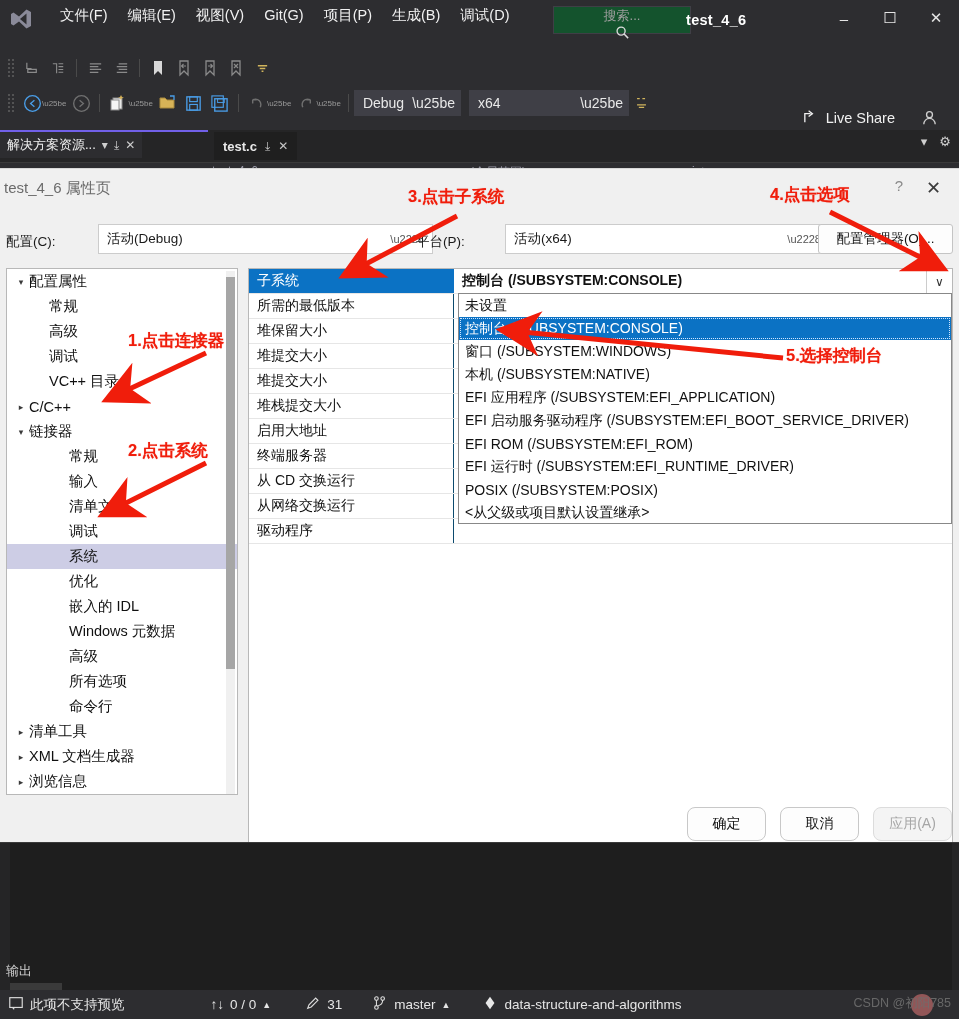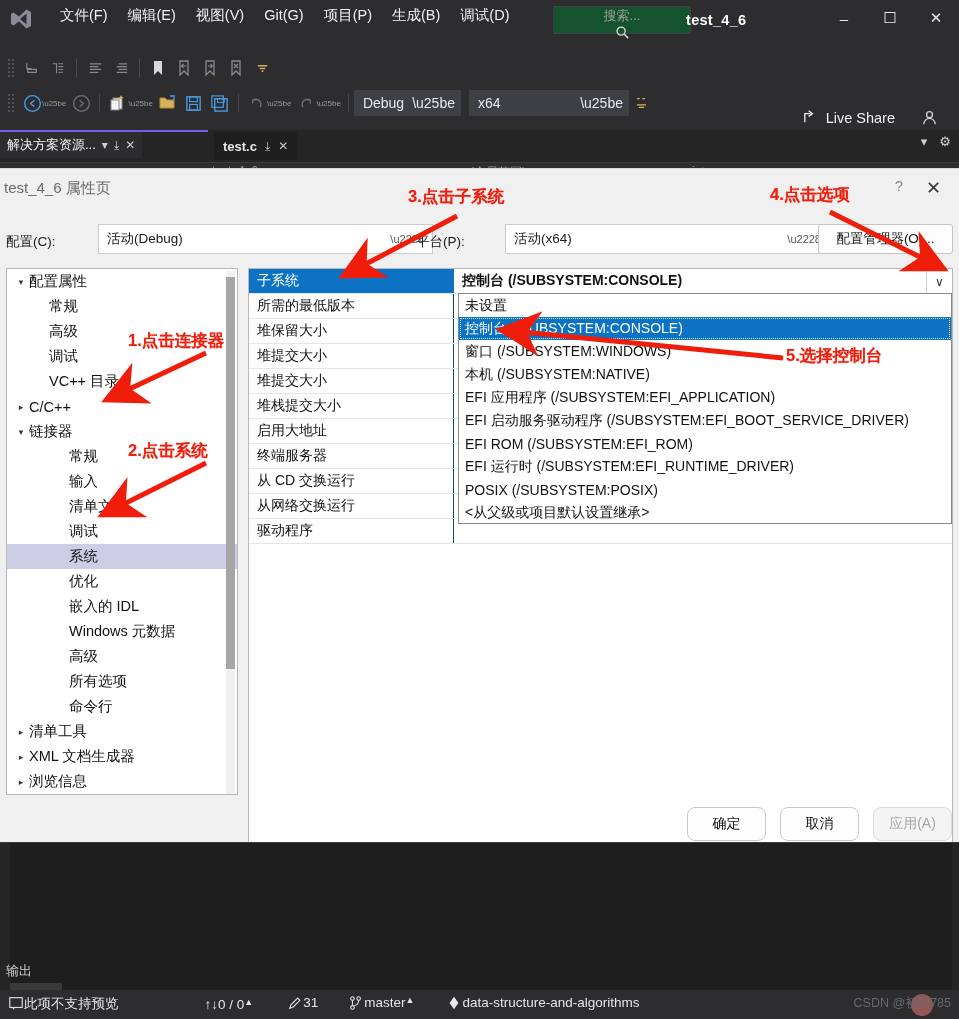--- a/index.html
+++ b/index.html
@@ -218,21 +218,21 @@
   .out-left-col { position:absolute; left:0; top:0; width:10px; height:148px; background:#252526; }
   .out-label { position:absolute; left:6px; top:118px; color:#cfcfcf; font-size:13px; }
   .out-sidebar { position:absolute; right:0; top:0; width:7px; height:148px; background:#252526; }
   .out-small-block { position:absolute; left:10px; top:140px; width:52px; height:12px; background:#3a3a3a; }
 
   .statusbar {
     position:absolute; left:0; top:990px; width:959px; height:29px;
     background:#2d2d30; display:flex; align-items:center;
     color:#e6e6e6; font-size:13.5px;
   }
-  .sb-item { display:flex; align-items:flex-start; gap:0; }
+  .sb-item { display:flex; align-items:center; gap:6px; }
 
   .watermark {
     position:absolute; right:8px; top:995px; color:#6e6e6e; font-size:12.5px;
     opacity:.9; pointer-events:none;
   }
   .wm-dot {
     position:absolute; right:26px; top:994px; width:22px; height:22px;
     border-radius:50%; background:rgba(230,120,120,.55);
   }
 

